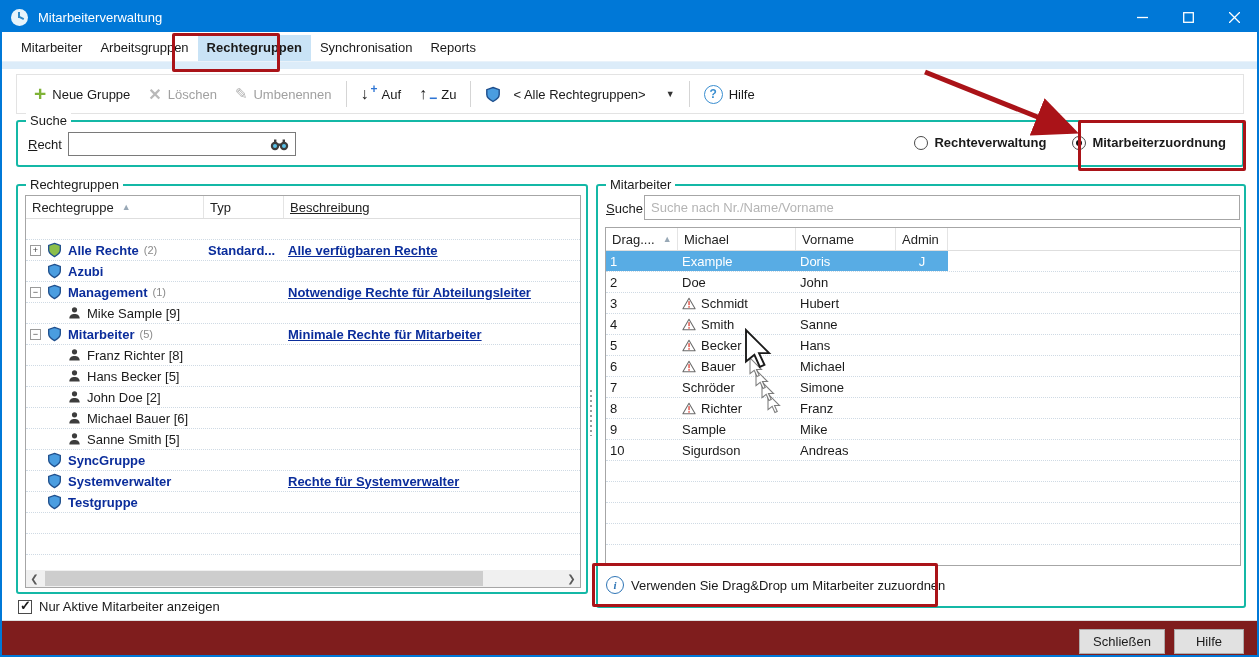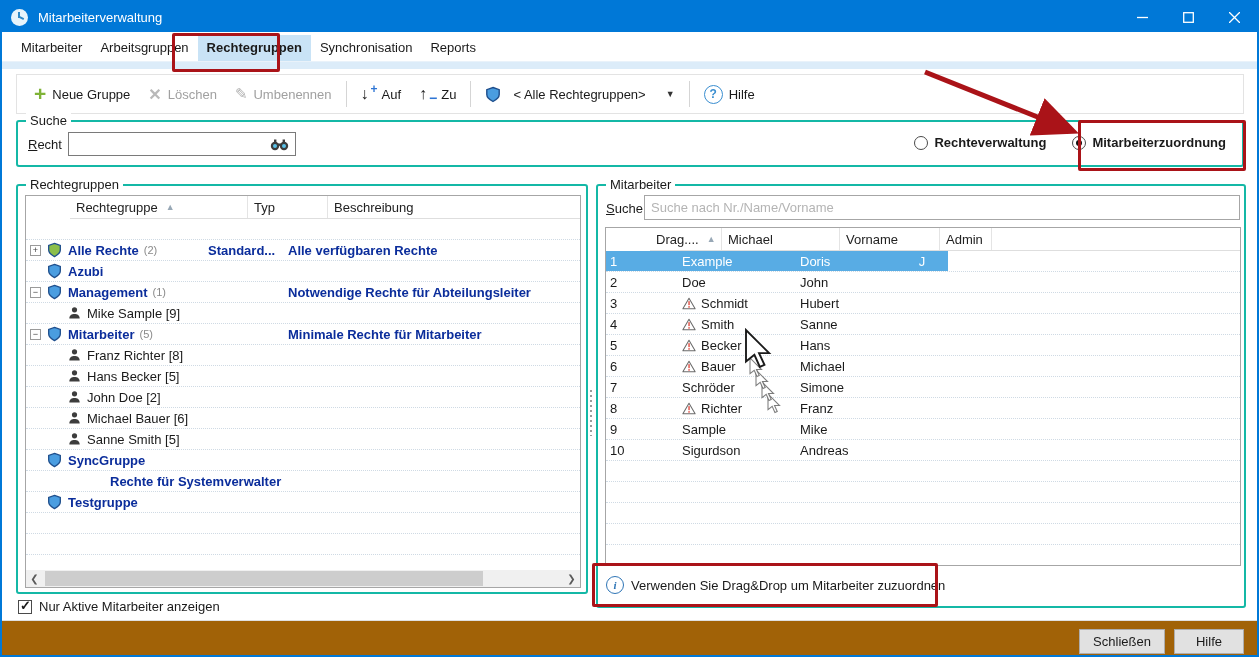--- a/index.html
+++ b/index.html
@@ -44,28 +44,28 @@
                box-sizing:border-box;background:#fff;padding:0 26px 0 6px;font:13px "Liberation Sans",sans-serif;}
   .binoc{position:absolute;left:252px;top:16px;}
   .radios{position:absolute;right:16px;top:13px;display:flex;gap:26px;align-items:center;}
   .radio{display:flex;align-items:center;gap:6px;font-weight:bold;}
   .rdot{width:14px;height:14px;border:1px solid #4a4a4a;border-radius:50%;box-sizing:border-box;position:relative;background:#fff;}
   .rdot.sel:after{content:"";position:absolute;left:3px;top:3px;width:6px;height:6px;border-radius:50%;background:#111;}
   
   #groups-box{left:14px;top:182px;width:572px;height:410px;}
   .tree-table{position:absolute;left:7px;top:9px;width:556px;height:393px;border:1px solid #a6a6a6;
               box-sizing:border-box;overflow:hidden;background:#fff;}
-  .tt-header{display:flex;height:22px;border-bottom:1px solid #dedede;align-items:flex-start;margin-left:44px;}
+  .tt-header{display:flex;height:22px;border-bottom:1px solid #dedede;align-items:flex-start;}
   .tt-hcell{box-sizing:border-box;padding:0 6px;border-right:1px solid #e4e4e4;height:100%;display:flex;align-items:center;color:#222;}
   .sortasc{color:#98a8b6;font-size:9px;margin-left:8px;}
   .trow{display:flex;height:20px;align-items:center;border-bottom:1px dotted #cfdae4;}
   .tcell{box-sizing:border-box;padding:0 4px;overflow:hidden;white-space:nowrap;display:flex;align-items:center;height:100%;}
   .c-name{width:178px;flex:0 0 auto;}
   .c-typ{width:80px;flex:0 0 auto;}
-  .c-desc{flex:1;}
+  .c-desc{flex:1;text-decoration:underline;}
   .navy{color:#0b2d9b;font-weight:bold;}
   .count{color:#8a8a8a;font-size:11px;margin-left:5px;font-weight:normal;}
   .expander{width:11px;height:11px;border:1px solid #9a9a9a;box-sizing:border-box;font-size:9px;line-height:8px;
             text-align:center;color:#444;background:#fff;flex:0 0 auto;margin-right:6px;}
   .exp-spacer{width:17px;flex:0 0 auto;}
   .ind1{width:38px;flex:0 0 auto;}
   .ticon{margin-right:6px;display:flex;flex:0 0 auto;}
   .hscroll{position:absolute;left:0;bottom:0;width:100%;height:17px;background:#f0f0f0;display:flex;align-items:center;}
   .harrow{width:17px;height:17px;display:flex;align-items:center;justify-content:center;color:#5a5a5a;font-size:10px;}
   .hthumb{height:15px;background:#cdcdcd;width:438px;margin-left:2px;}
@@ -95,21 +95,21 @@
            box-shadow:3px 3px 0 rgba(120,120,120,.45);box-sizing:border-box;display:flex;align-items:center;justify-content:center;
            text-align:center;color:#3c3c3c;font-size:14px;line-height:19px;padding:4px 8px;z-index:30;}
   
   .redbox{position:absolute;border:3px solid #aa1318;border-radius:2px;z-index:40;background:transparent;}
   #redbox-tab{left:170px;top:31px;width:102px;height:33px;}
   #redbox-radio{left:1076px;top:118px;width:162px;height:45px;}
   #redbox-hint{left:590px;top:561px;width:340px;height:38px;}
   .overlay-svg{position:absolute;z-index:45;pointer-events:none;}
   
   .content-bottom-line{position:absolute;left:0;top:618px;right:0;height:1px;background:#e0e0e0;}
-  .footer{position:absolute;left:0;top:619px;right:0;bottom:0;background:#a16207;}
+  .footer{position:absolute;left:0;top:619px;right:0;bottom:0;background:#7f1d1d;}
   .btn{position:absolute;top:8px;height:25px;background:#e1e1e1;border:1px solid #adadad;box-sizing:border-box;
        font:13px "Liberation Sans",sans-serif;display:flex;align-items:center;justify-content:center;}
   #btn-close{right:92px;width:86px;}
   #btn-help{right:13px;width:70px;}
   .checkrow{position:absolute;left:16px;top:597px;display:flex;align-items:center;gap:7px;}
   .cbox{width:14px;height:14px;border:1px solid #4a4a4a;box-sizing:border-box;background:#fff;position:relative;}
   .cbox.checked:after{content:"\2713";position:absolute;left:1px;top:-3px;font-size:13px;color:#1a1a1a;font-weight:bold;}
 </style>
 </head>
 <body>
@@ -381,20 +381,29 @@
                 <svg width="15" height="16" viewBox="0 0 16 16">
                   <path d="M8 1 L14.2 3.2 V8 C14.2 11.8 8 15 8 15 C8 15 1.8 11.8 1.8 8 V3.2 Z" fill="#4a9de0" stroke="#1e4e8c" stroke-width="1.4"></path>
                 </svg>
               </span>
               <span class="navy">SyncGruppe</span>
             </div>
             <div class="tcell c-typ navy"></div>
             <div class="tcell c-desc navy"></div>
           </div>
           <div class="trow">
+            <div class="tcell c-name">
+              <span class="exp-spacer"></span>
+              <span class="ticon">
+                <svg width="15" height="16" viewBox="0 0 16 16">
+                  <path d="M8 1 L14.2 3.2 V8 C14.2 11.8 8 15 8 15 C8 15 1.8 11.8 1.8 8 V3.2 Z" fill="#4a9de0" stroke="#1e4e8c" stroke-width="1.4"></path>
+                </svg>
+              </span>
+              <span class="navy">Systemverwalter</span>
+            </div>
             <div class="tcell c-typ navy"></div>
             <div class="tcell c-desc navy">Rechte für Systemverwalter</div>
           </div>
           <div class="trow">
             <div class="tcell c-name">
               <span class="exp-spacer"></span>
               <span class="ticon">
                 <svg width="15" height="16" viewBox="0 0 16 16">
                   <path d="M8 1 L14.2 3.2 V8 C14.2 11.8 8 15 8 15 C8 15 1.8 11.8 1.8 8 V3.2 Z" fill="#4a9de0" stroke="#1e4e8c" stroke-width="1.4"></path>
                 </svg>

